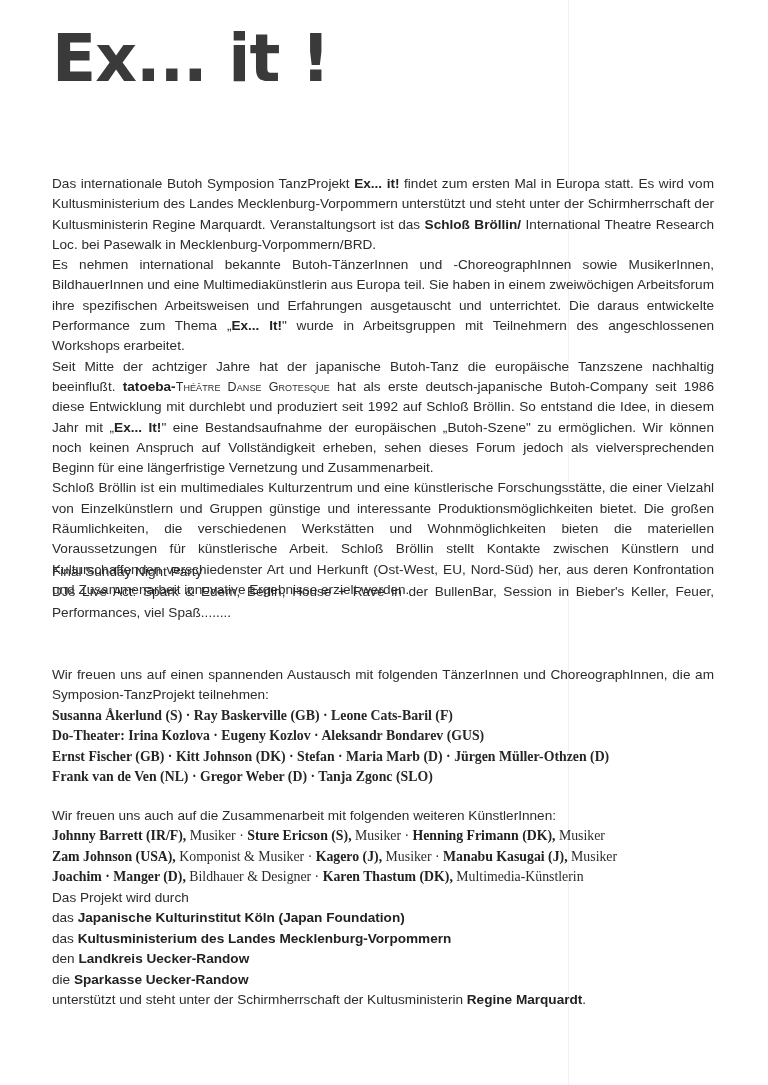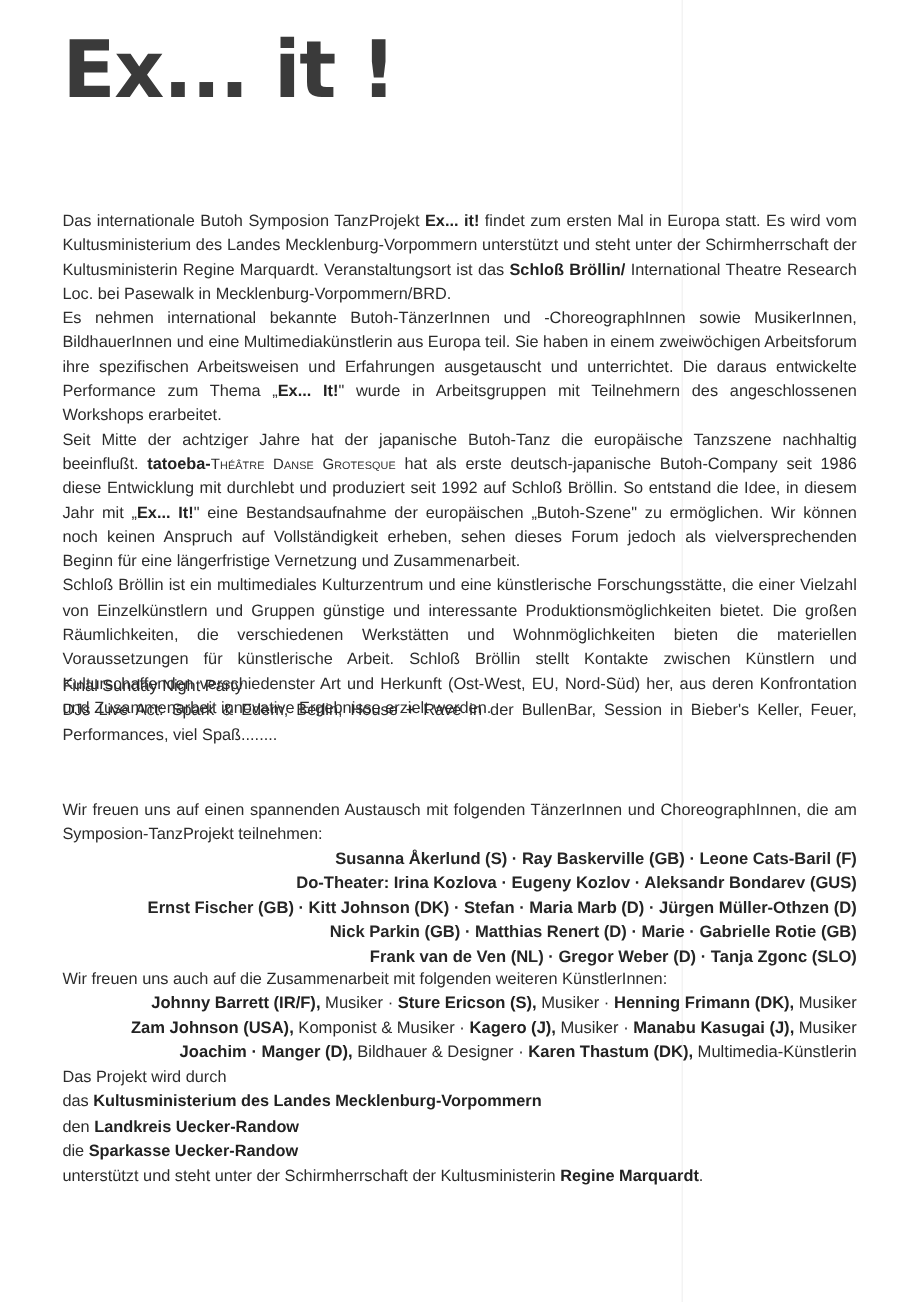--- a/index.html
+++ b/index.html
@@ -65,21 +65,21 @@
       margin: 0;
       text-align: justify;
     }
     .para.last-line-left { text-align-last: left; }
     .b { font-weight: bold; color: #222; }
     .sc { font-variant: small-caps; font-size: 12.5px; letter-spacing: 0.1px; }
     .line {
       margin: 0;
       white-space: nowrap;
     }
-    .center { text-align: right; }
+    .center { text-align: left; font-family: Liberation Serif, serif; }
     .names {
       font-weight: bold;
       font-size: 13.8px;
       line-height: 20.6px;
       color: #262626;
     }
     .artists {
       font-size: 13.8px;
       line-height: 20.6px;
     }
@@ -107,31 +107,31 @@
   <div class="body-text" id="party">
     <p class="para">Final Sunday Night Party</p>
     <p class="para last-line-left">DJs Live Act: Spark &amp; Edem, Berlin, House + Rave in der BullenBar, Session in Bieber's Keller, Feuer, Performances, viel Spaß........</p>
   </div>
 
   <div class="body-text" id="dancers">
     <p class="para last-line-left">Wir freuen uns auf einen spannenden Austausch mit folgenden TänzerInnen und ChoreographInnen, die am Symposion-TanzProjekt teilnehmen:</p>
     <p class="line center names">Susanna Åkerlund (S) · Ray Baskerville (GB) · Leone Cats-Baril (F)</p>
     <p class="line center names">Do-Theater:  Irina Kozlova · Eugeny Kozlov · Aleksandr Bondarev (GUS)</p>
     <p class="line center names">Ernst Fischer (GB) · Kitt Johnson (DK) · Stefan · Maria Marb (D) · Jürgen Müller-Othzen (D)</p>
-    <p class="line center names">Nick Parkin (GB) · Matthias Renert (D) · Marie · Gabrielle Rotie (GB)</p>
     <p class="line center names">Frank van de Ven (NL) · Gregor Weber (D) · Tanja Zgonc (SLO)</p>
   </div>
 
   <div class="body-text" id="artists-block">
     <p class="line">Wir freuen uns auch auf die Zusammenarbeit mit folgenden weiteren KünstlerInnen:</p>
     <p class="line center artists"><span class="b">Johnny Barrett (IR/F),</span><span> Musiker · </span><span class="b">Sture Ericson (S),</span><span> Musiker · </span><span class="b">Henning Frimann (DK),</span><span> Musiker</span></p>
     <p class="line center artists"><span class="b">Zam Johnson (USA),</span><span> Komponist &amp; Musiker · </span><span class="b">Kagero (J),</span><span> Musiker · </span><span class="b">Manabu Kasugai (J),</span><span> Musiker</span></p>
     <p class="line center artists"><span class="b">Joachim · Manger (D),</span><span> Bildhauer &amp; Designer · </span><span class="b">Karen Thastum (DK),</span><span> Multimedia-Künstlerin</span></p>
   </div>
 
   <div class="body-text" id="sponsors">
     <p class="line">Das Projekt wird durch</p>
+    <p class="line"><span>das </span><span class="b">Japanische Kulturinstitut Köln (Japan Foundation)</span></p>
     <p class="line"><span>das </span><span class="b">Kultusministerium des Landes Mecklenburg-Vorpommern</span></p>
     <p class="line"><span>den </span><span class="b">Landkreis Uecker-Randow</span></p>
     <p class="line"><span>die </span><span class="b">Sparkasse Uecker-Randow</span></p>
     <p class="line"><span>unterstützt und steht unter der Schirmherrschaft der Kultusministerin </span><span class="b">Regine Marquardt</span><span>.</span></p>
   </div>
 </div>
 
 </body></html>

